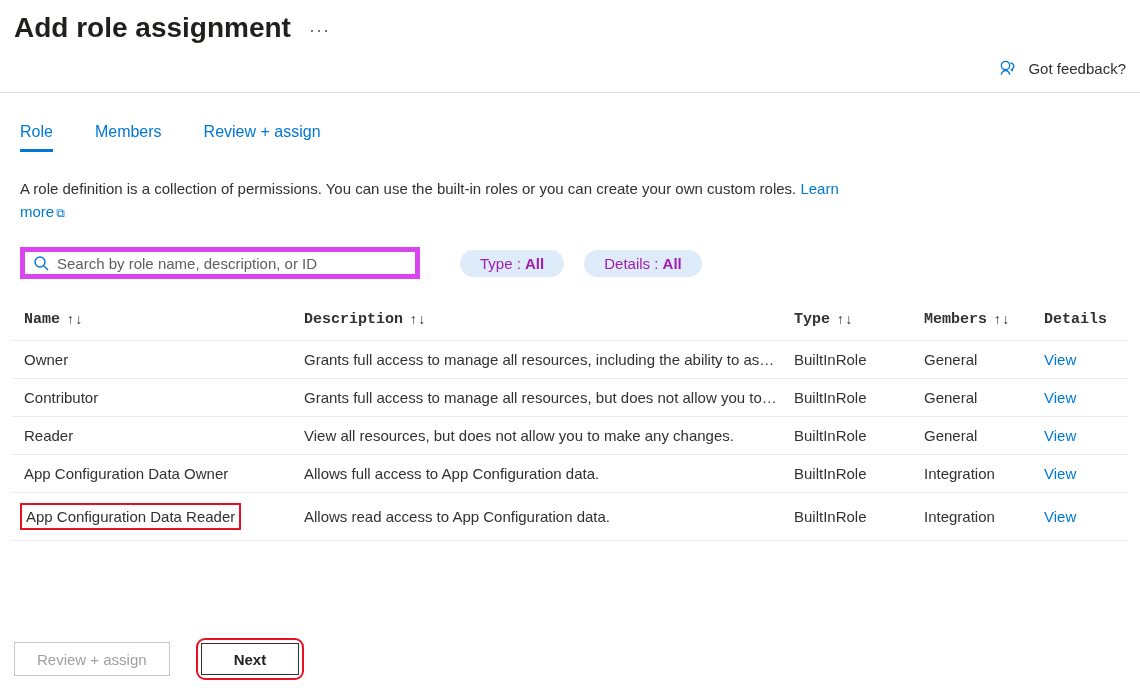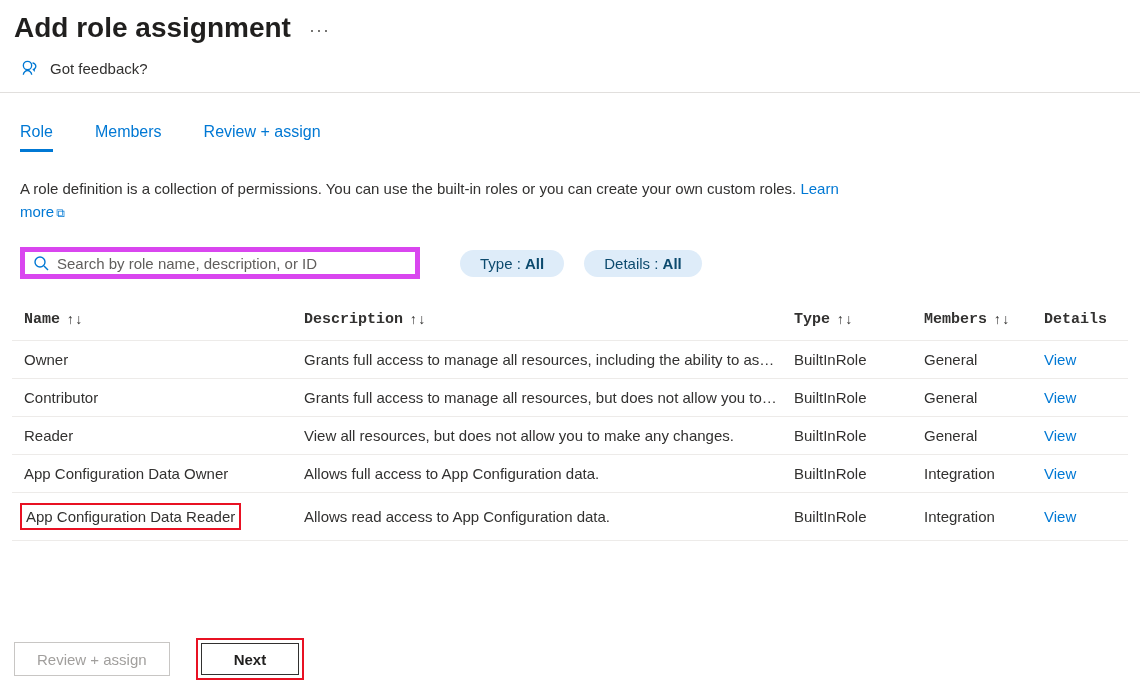--- a/index.html
+++ b/index.html
@@ -32,20 +32,21 @@
     cursor: pointer;
     letter-spacing: 1px;
     padding-top: 4px;
   }
   .feedback-bar {
     padding: 8px 14px 14px 20px;
     display: flex;
     align-items: center;
     gap: 10px;
     border-bottom: 1px solid #e1dfdd;
+    justify-content: flex-end;
   }
   .feedback-icon svg { width: 20px; height: 20px; display:block; }
   .feedback-label { font-size: 15px; color: #323130; }
   .tabs {
     display: flex;
     gap: 42px;
     padding: 30px 20px 0 20px;
   }
   .tab {
     font-size: 16px;
@@ -94,21 +95,21 @@
     font-size: 15px;
     background: transparent;
   }
   .search-input::placeholder { color: #605e5c; }
   .pill-group { display:flex; gap:20px; }
   .pill {
     background: #deecf9;
     border-radius: 18px;
     padding: 5px 20px;
     font-size: 15px;
-    color: #0c4a6e;
+    color: #a21caf;
     cursor: pointer;
   }
   .pill b { font-weight: 600; }
   .table {
     padding: 10px 12px 0 12px;
   }
   .thead, .trow {
     display: grid;
     grid-template-columns: 280px 490px 130px 120px 70px;
     align-items: center;
@@ -288,16 +289,16 @@
         <div class="td-desc">Allows read access to App Configuration data.</div>
         <div>BuiltInRole</div>
         <div>Integration</div>
         <div class="view-link">View</div>
       </div>
     </div>
 </div>
 
 <div class="footer">
   <div class="btn disabled">Review + assign</div>
-  <div class="btn next-wrap" style="border-width:2.5px;">
+  <div class="btn next-wrap" style="border-width:2.5px;border-radius:9px;">
     <div class="btn next-inner">Next</div>
   </div>
 </div>
 
 </body></html>

